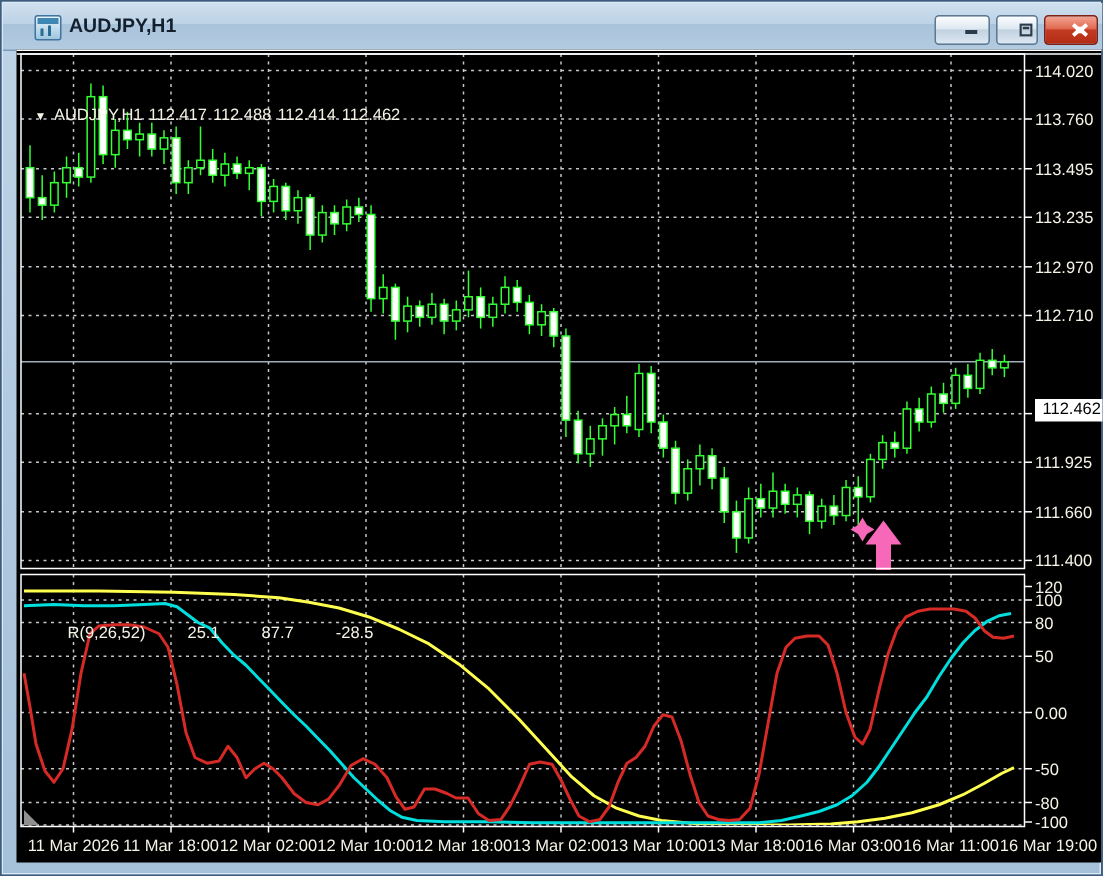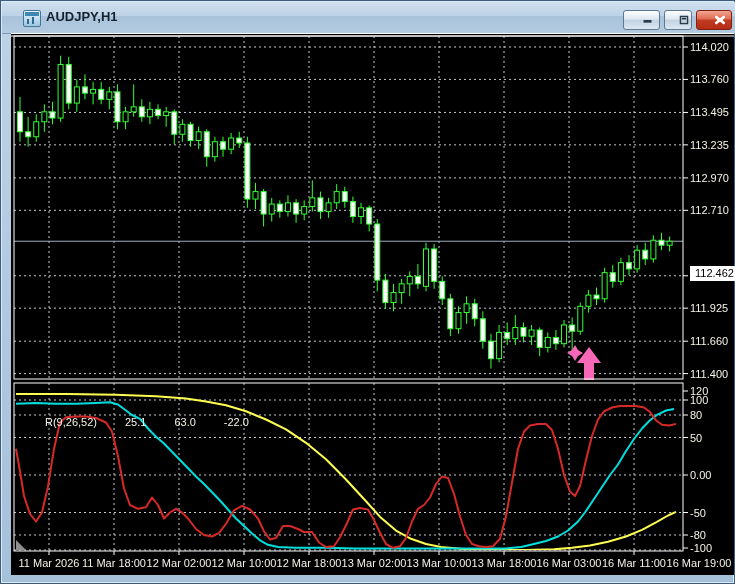--- a/index.html
+++ b/index.html
@@ -339,20 +339,23 @@
         <text x="433" y="565" fill="#f5f2e6" font-size="11" text-anchor="middle">13 Mar 10:00</text>
         <line x1="498" y1="549" x2="498" y2="553" stroke="#ffffff" stroke-width="1"></line>
         <text x="498" y="565" fill="#f5f2e6" font-size="11" text-anchor="middle">13 Mar 18:00</text>
         <line x1="563" y1="549" x2="563" y2="553" stroke="#ffffff" stroke-width="1"></line>
         <text x="563" y="565" fill="#f5f2e6" font-size="11" text-anchor="middle">16 Mar 03:00</text>
         <line x1="628" y1="549" x2="628" y2="553" stroke="#ffffff" stroke-width="1"></line>
         <text x="628" y="565" fill="#f5f2e6" font-size="11" text-anchor="middle">16 Mar 11:00</text>
         <text x="693" y="565" fill="#f5f2e6" font-size="11" text-anchor="middle">16 Mar 19:00</text>
       </svg>
 
+    <div class="ohlc">
+      <span class="tri">▼</span><span>AUDJPY,H1</span><span>112.417</span><span>112.488</span><span>112.414</span><span>112.462</span>
+    </div>
 
     <div class="ind-label">
-      <span>R(9,26,52)</span><span>25.1</span><span>63.0</span><span>-22.0</span>
+      <span>R(9,26,52)</span><span>25.1</span><span>87.7</span><span>-28.5</span>
     </div>
 
     <div class="price-tag" style="left: 679px; top: 232px;">112.462</div>
   </div>
 </div>
 
 </body></html>

